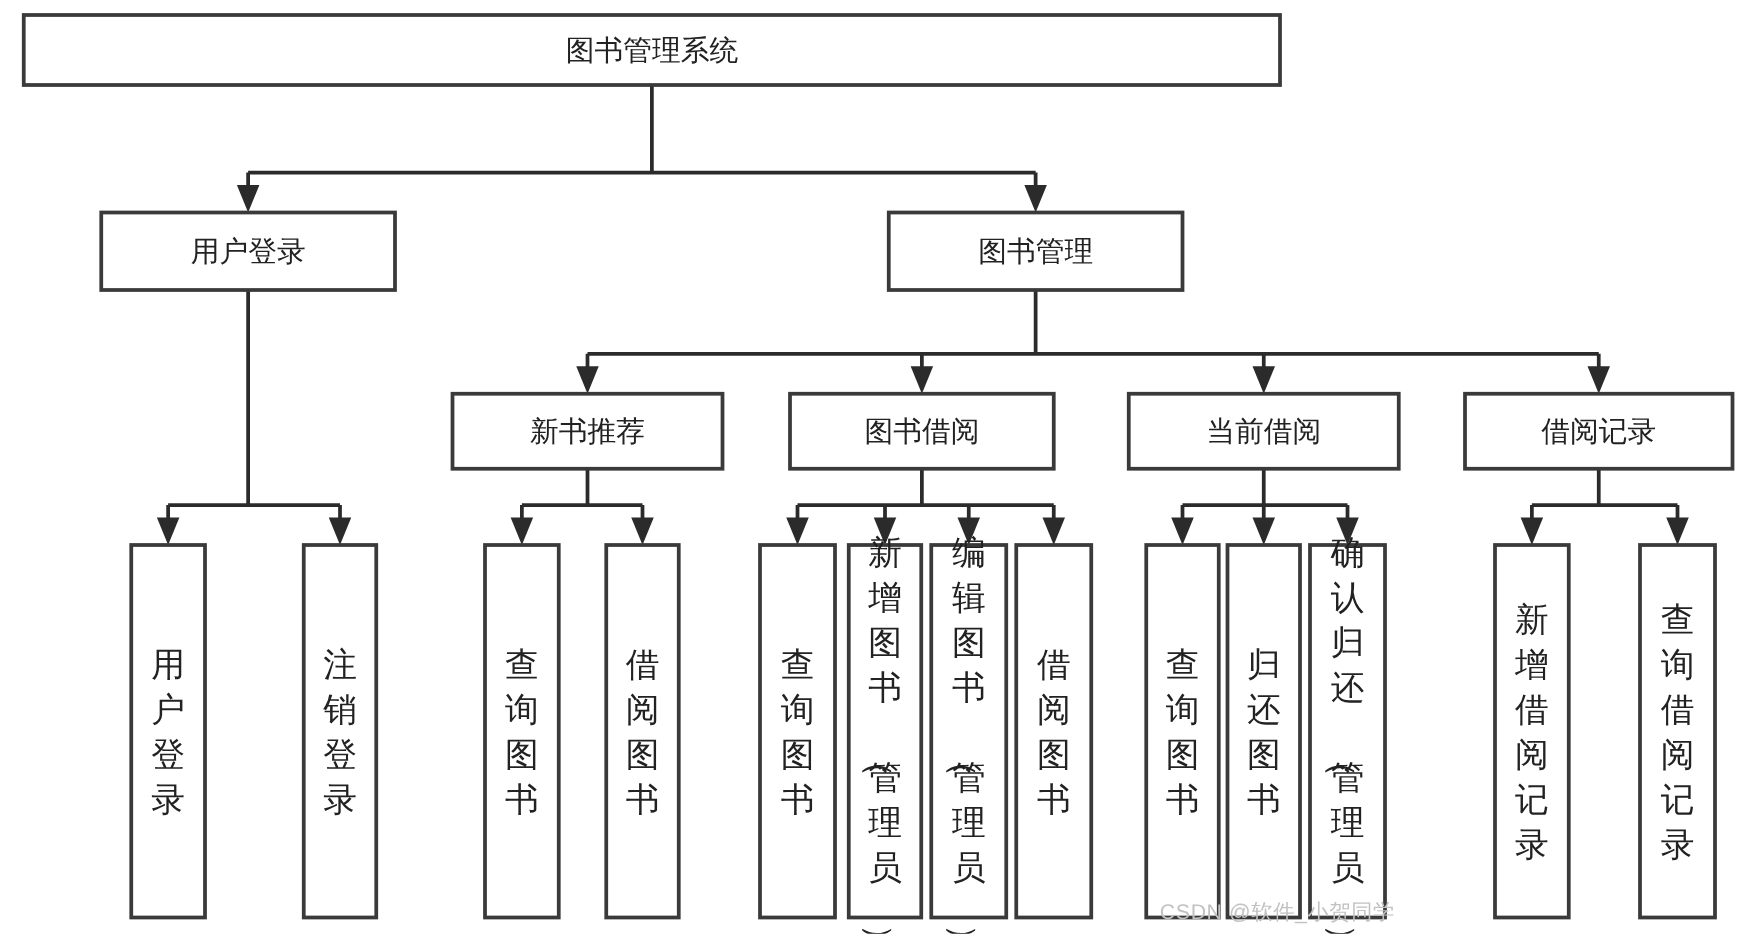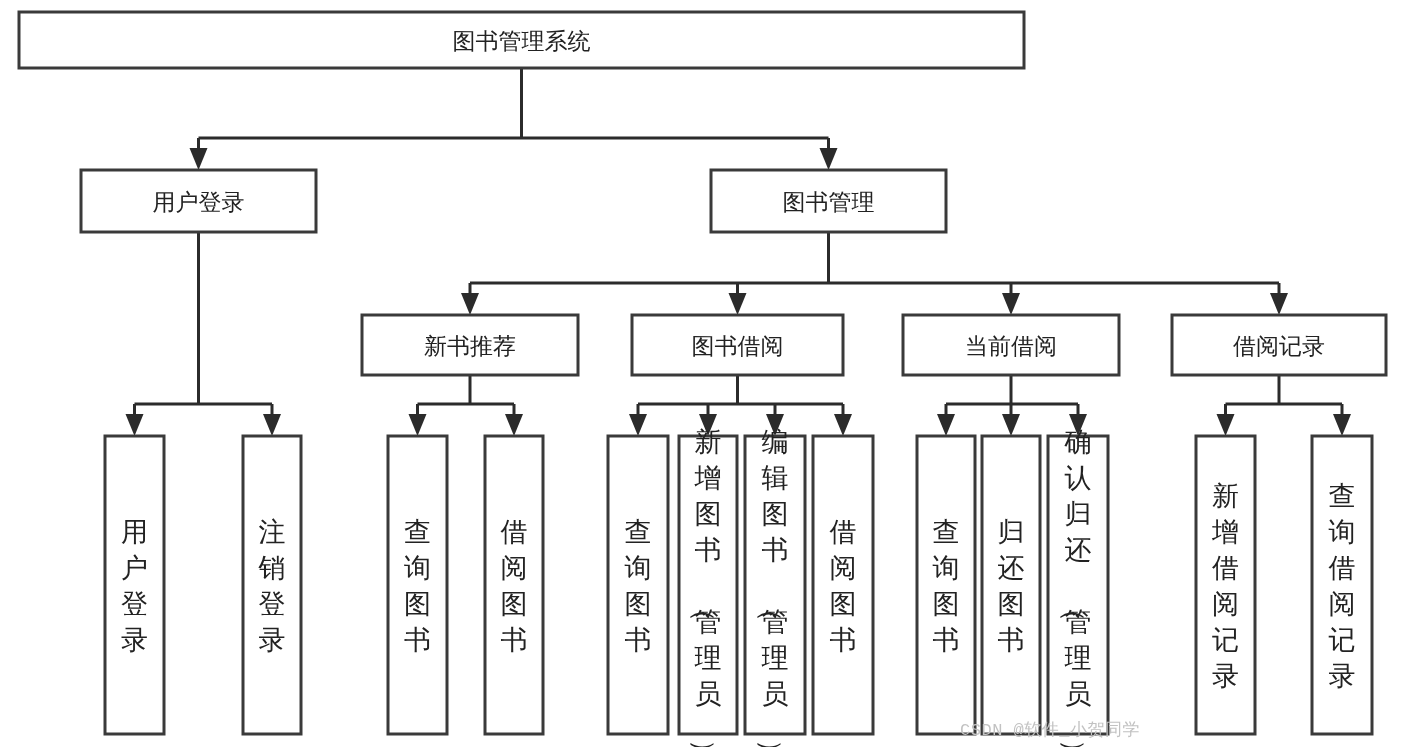--- a/index.html
+++ b/index.html
@@ -11,21 +11,20 @@
     width: 1405px;
     height: 747px;
     font-family: "DejaVu Sans", "Liberation Sans", sans-serif;
     overflow: hidden;
     position: relative;
   }
   #diagram-root {
     position: relative;
     width: 1130px;
     height: 747px;
-    padding-left: 24px;
   }
   svg#tree-svg {
     position: absolute;
     top: 0;
     left: 0;
     width: 1405px;
     height: 747px;
   }
   .node-box {
     fill: #ffffff;
@@ -52,21 +51,21 @@
   .node-label-v {
     fill: #222222;
     font-family: "DejaVu Sans", "Liberation Sans", sans-serif;
     font-size: 27px;
     text-anchor: middle;
   }
   .watermark {
     position: absolute;
     right: 14px;
     bottom: 6px;
-    font-family: Liberation Mono, monospace;
+    font-family: Liberation Sans, sans-serif;
     font-size: 17px;
     color: #c2c2c2;
     letter-spacing: 0.5px;
     white-space: nowrap;
     user-select: none;
   }
 </style>
 </head>
 <body>
 

